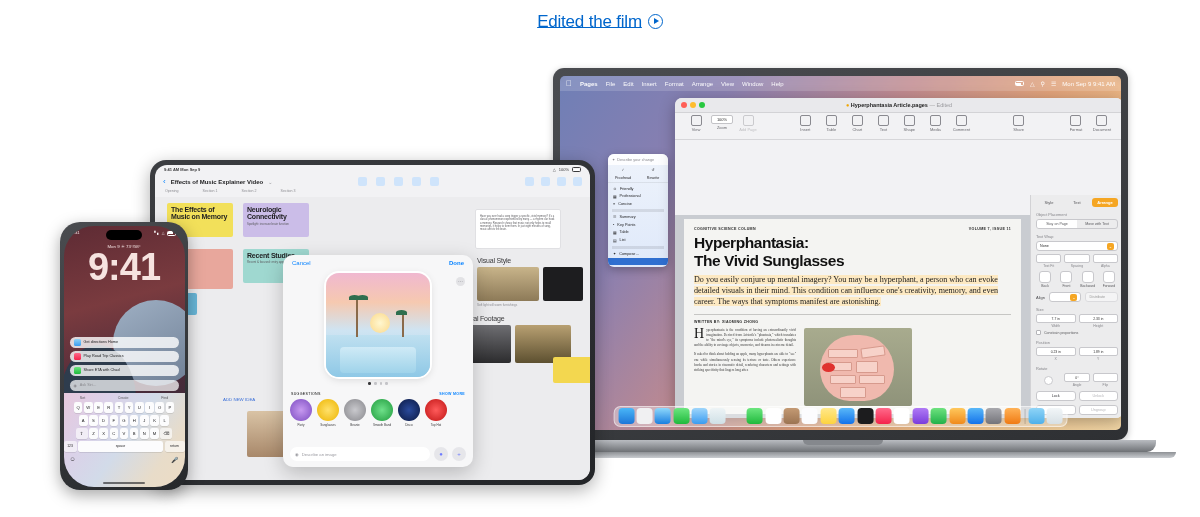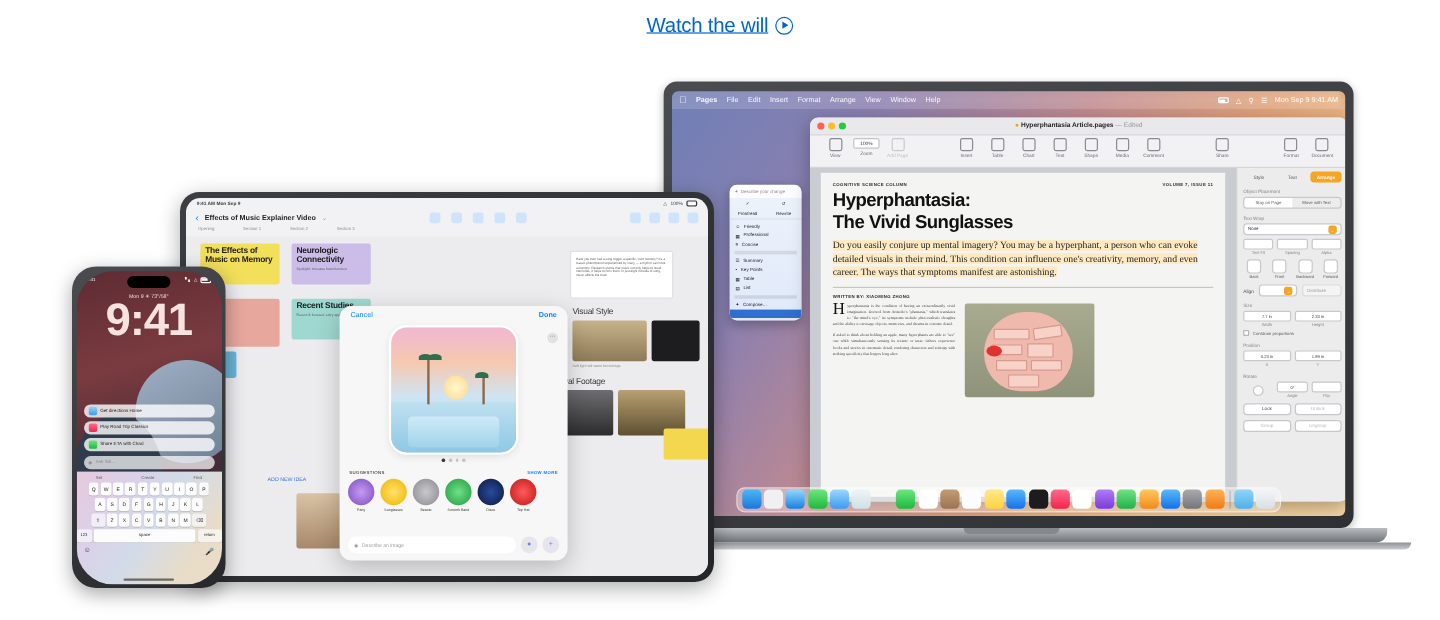--- a/index.html
+++ b/index.html
@@ -52,21 +52,21 @@
   .pg-title .ttl .dot{color:#f0a500;}
   .pg-title .ttl .ed{font-weight:normal;color:#9a9a9e;}
   .pg-tb { height:27px; background:#f2f2f4; border-bottom:0.5px solid #d6d6d9; display:flex;
     align-items:flex-start; padding:2px 8px 0 8px; }
   .tbi { display:flex; flex-direction:column; align-items:center; width:26px; font-size:4px; color:#6b6b70; gap:1px;}
   .tbi .g { width:11px; height:11px; border:0.7px solid #8a8a90; border-radius:2px; }
   .tbi.dim { opacity:.38; }
   .zoomsel { width:22px; height:9px; background:#fff; border:0.5px solid #c3c3c7; border-radius:2px;
     font-size:4px; color:#333; display:flex; align-items:center; justify-content:center; }
   .sp { flex:1; }
-  .pg-body { display:flex; height:278px; }
+  .pg-body { display:flex; height:278px;align-items:flex-end; }
   .pg-canvas { flex:1; background:#c9ccd1; padding:4px 9px; overflow:hidden; position:relative;}
   .sheet { background:#f4f4f2; height:100%; padding:8px 10px; }
   .kicker { font-size:3.6px; letter-spacing:.35px; font-weight:bold; color:#2a2a2a; display:flex; }
   .kicker .vol { margin-left:auto; }
   h1.doc { font-size:15.5px; line-height:1.13; letter-spacing:-0.45px; color:#111; margin-top:3px;
     font-family:"Liberation Sans", sans-serif; font-weight:bold; }
   .lede { margin-top:6px; font-family:"Liberation Serif", serif; font-size:8.1px; line-height:1.33;
     color:#1b1b1b; }
   .lede span { background:#fde9c2; box-decoration-break:clone; -webkit-box-decoration-break:clone; }
   .rule { height:0.7px; background:#c6c6c4; margin:7px 0 5px; }
@@ -226,21 +226,21 @@
   .kb-bot { display:flex; justify-content:space-between; padding:2px 6px 0; font-size:6px; color:#3a3a3c;}
   .homebar { position:absolute; left:50%; transform:translateX(-50%); bottom:3px; width:42px;height:2px;
     background:#1d1d1f; border-radius:2px; opacity:.6;}
 </style>
 </head>
 <body>
 
 <div class="stage">
 
   <a class="watch" href="#">
-    <span class="lbl">Watch the will</span><span class="playc"></span>
+    <span class="lbl">Edited the film</span><span class="playc"></span>
   </a>
 
   <div class="mac">
     <div class="mac-lid">
       <div class="mac-screen">
 
         <div class="mbar">
           <span class="apple"></span>
           <span class="bold">Pages</span>
           <span>File</span>

